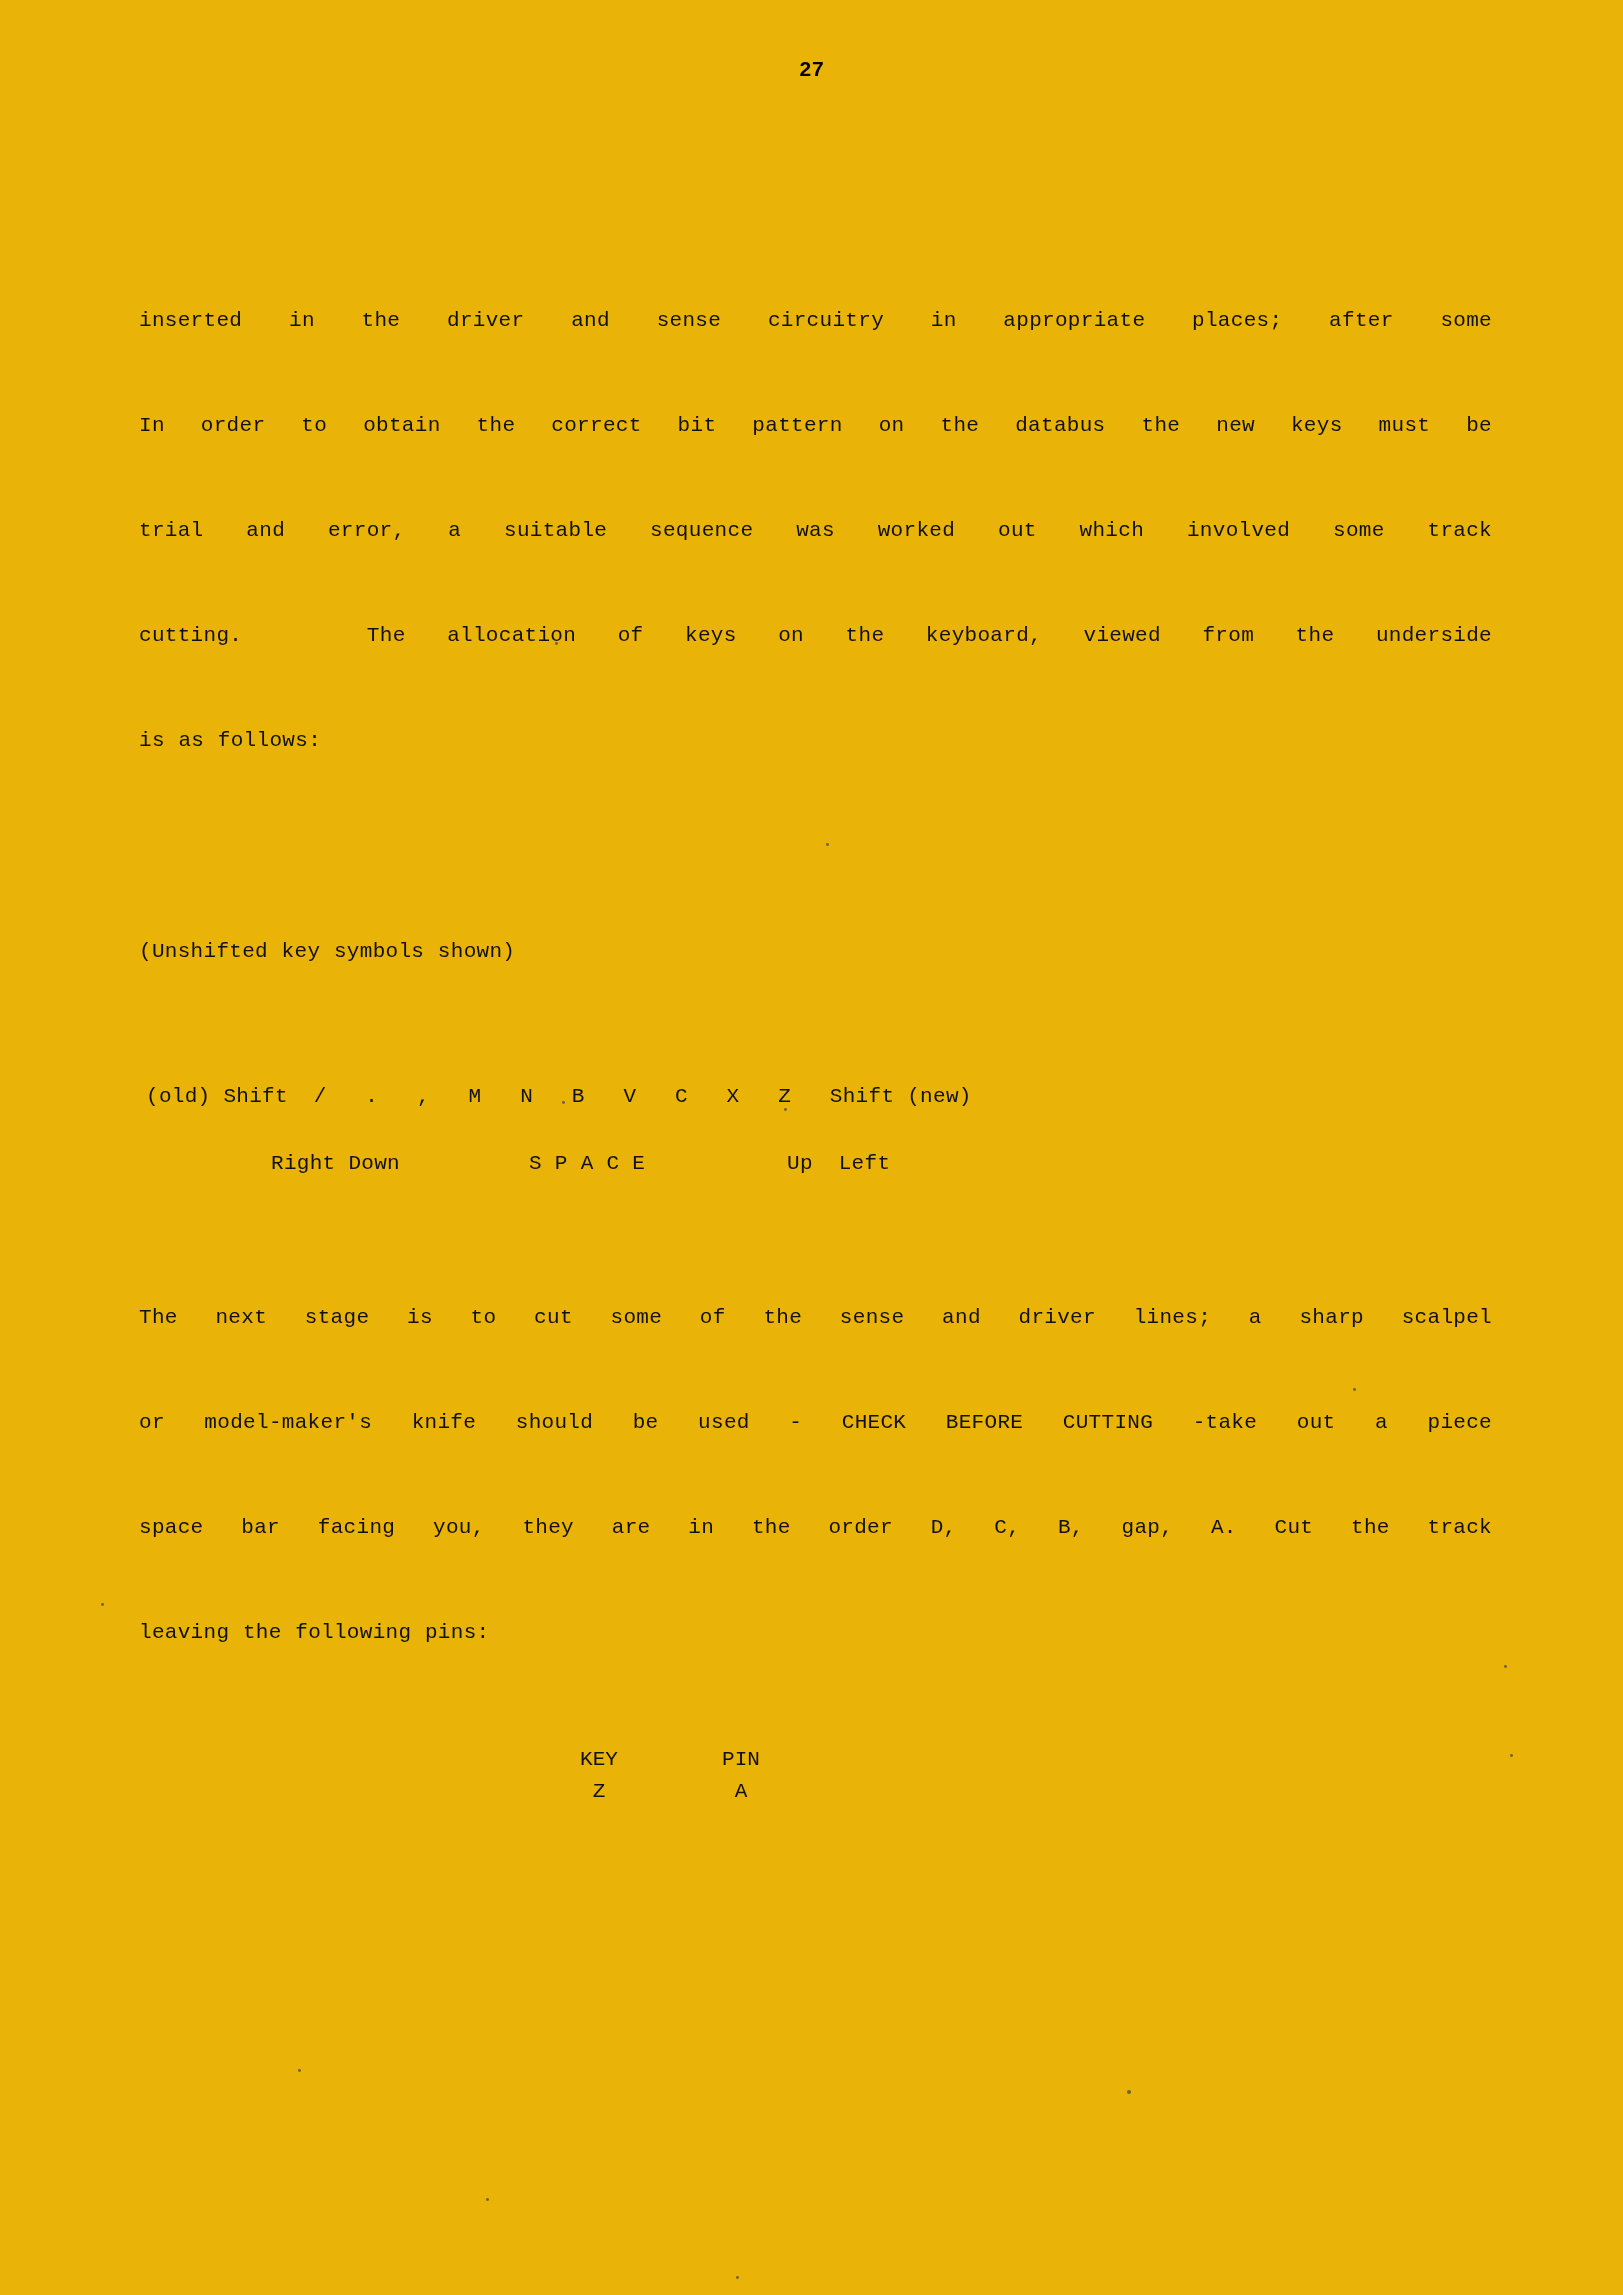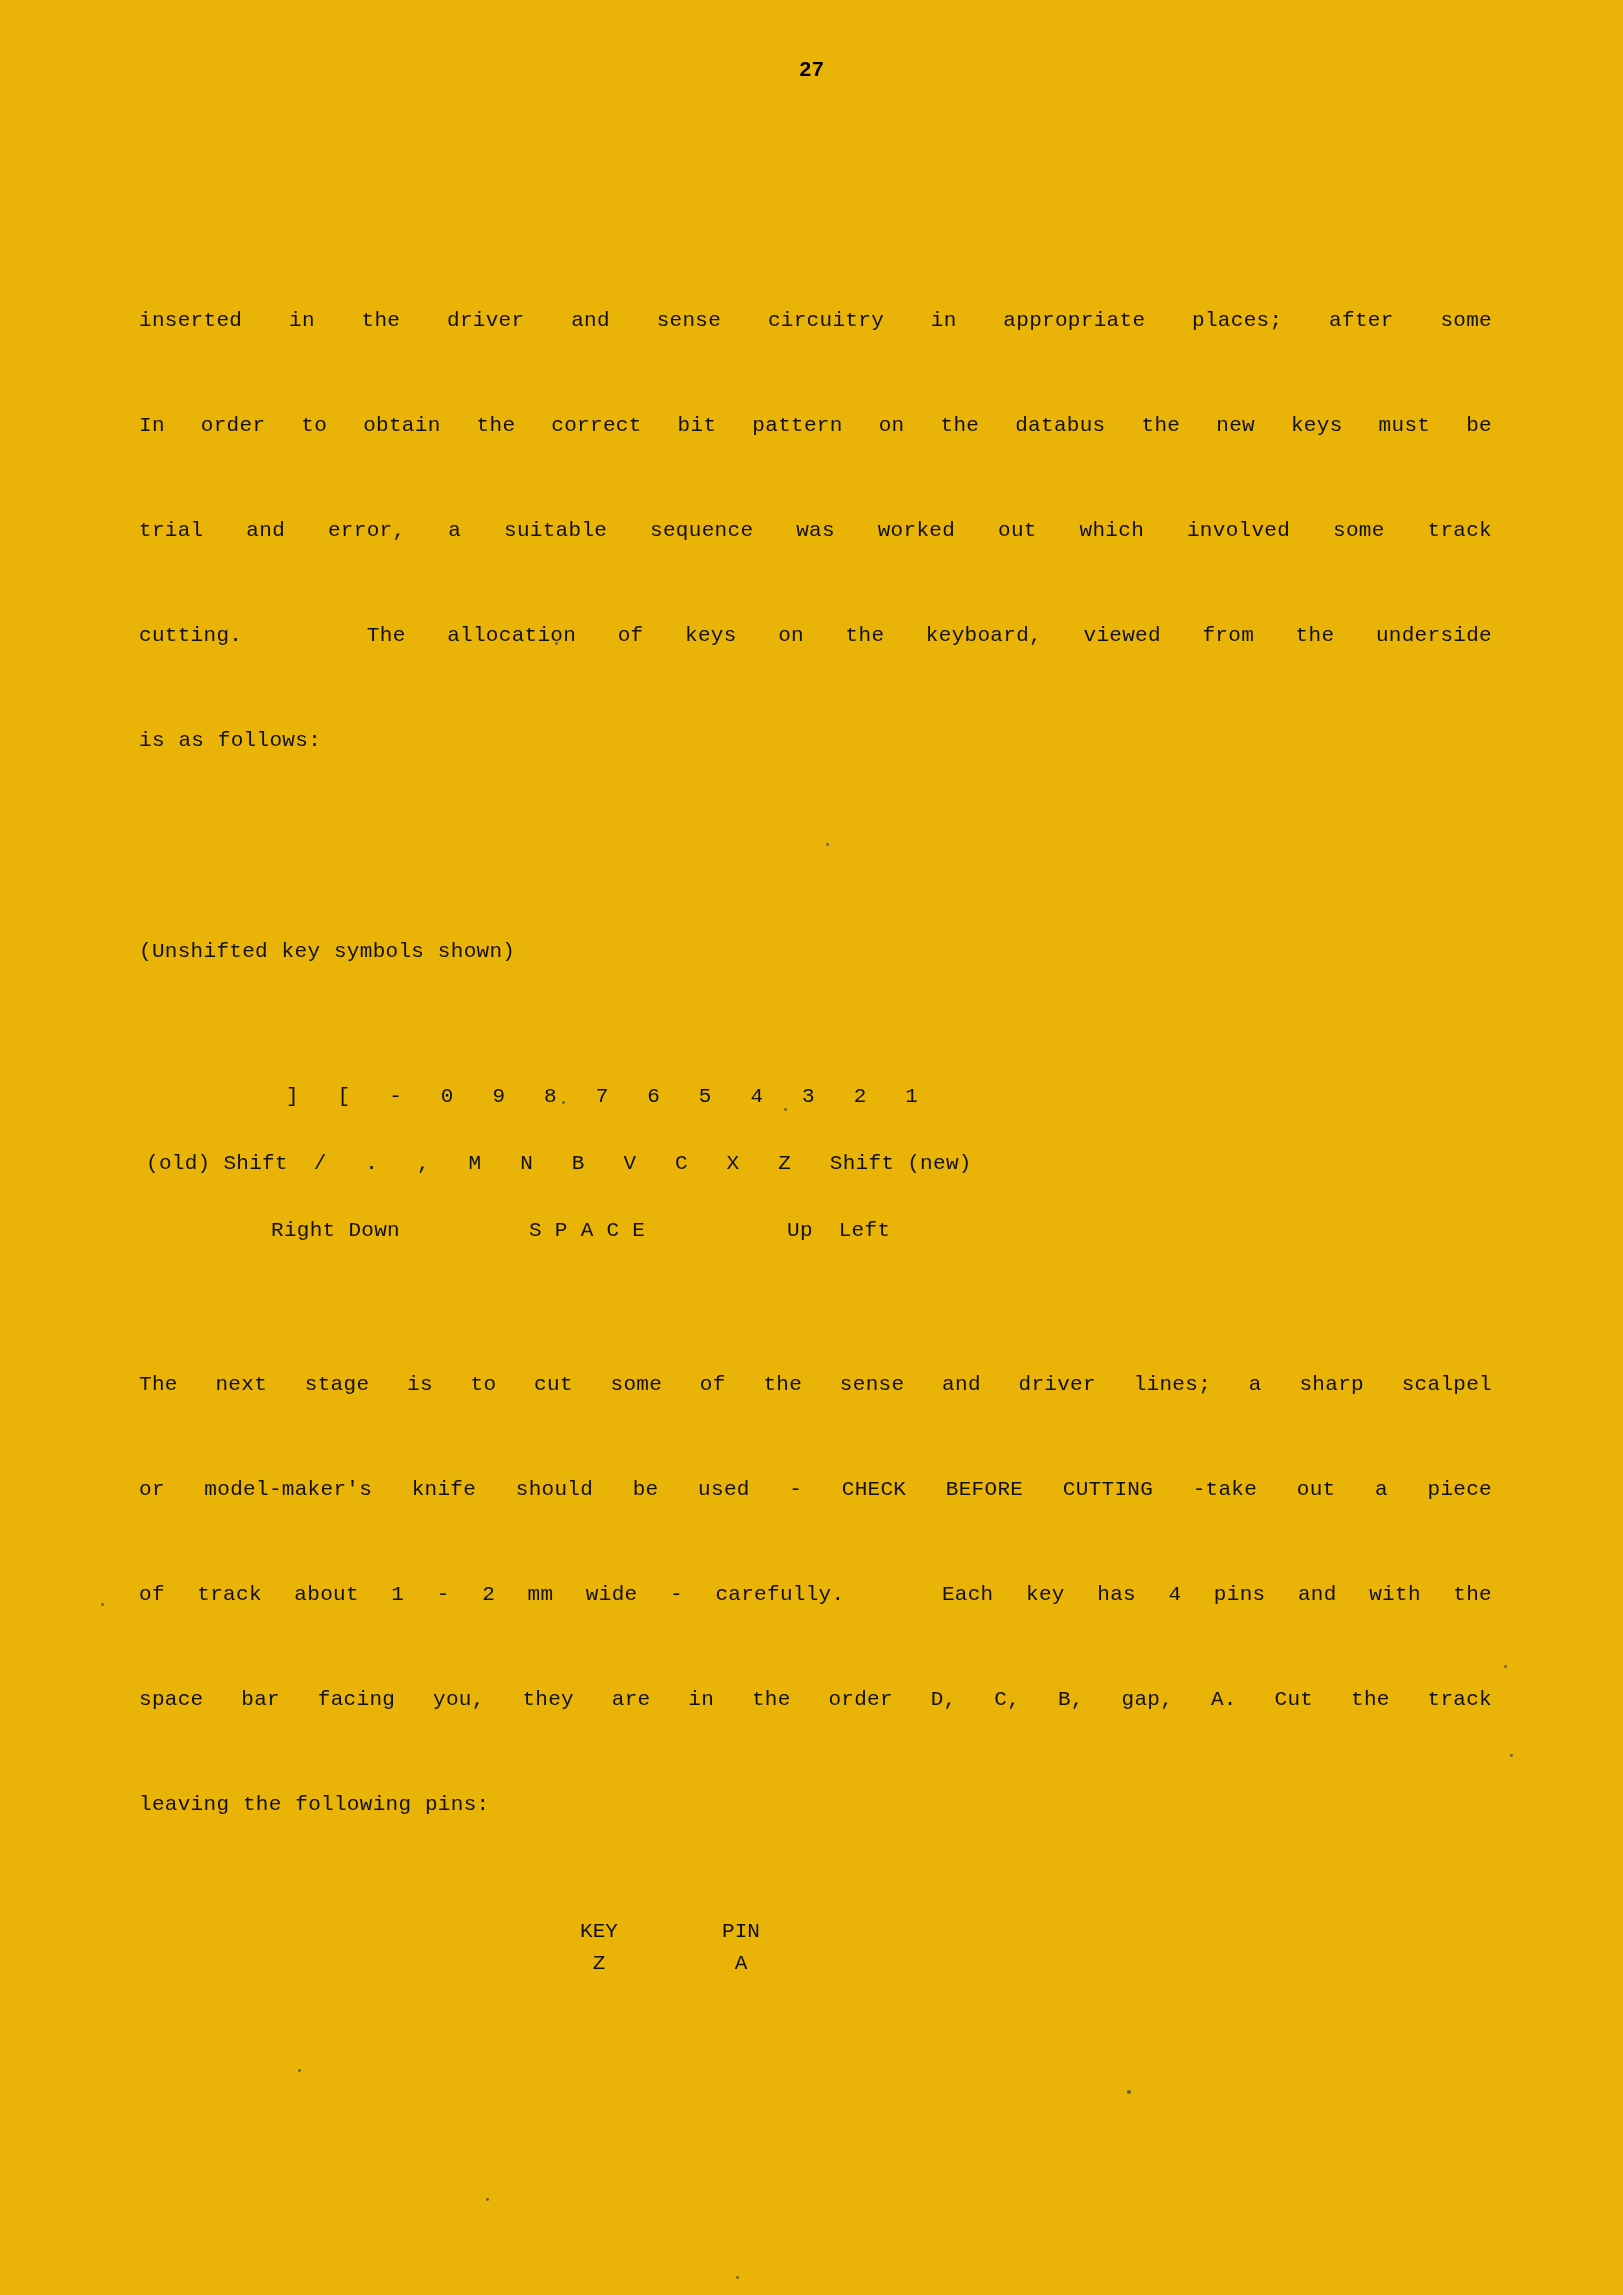--- a/index.html
+++ b/index.html
@@ -124,32 +124,30 @@
       <span class="ln">is as follows:</span>
     </p>
 
     <div class="spacer-sm"></div>
 
     <p class="para">
       <span class="ln">(Unshifted key symbols shown)</span>
     </p>
 
     <div class="kbd-block">
-      <div class="kbd-row r1">]   [   -   0   9   8   7   6   5   4   3   2   1</div>
       <div class="kbd-row r4">(old) Shift  /   .   ,   M   N   B   V   C   X   Z   Shift (new)</div>
       <div class="kbd-row r5">Right Down          S P A C E           Up  Left</div>
     </div>
 
 
     <div class="spacer-sm"></div>
 
     <p class="para">
       <span class="ln j">The next stage is to cut some of the sense and driver lines; a sharp scalpel</span>
       <span class="ln j">or model-maker's knife should be used - CHECK BEFORE CUTTING -take out a piece</span>
-      <span class="ln j">of track about 1 - 2 mm wide - carefully.   Each key has 4 pins and with the</span>
       <span class="ln j">space bar facing you, they are in the order D, C, B, gap, A. Cut the track</span>
       <span class="ln">leaving the following pins:</span>
     </p>
 
     <table class="keypin">
       <thead>
         <tr>
           <th class="col-key">KEY</th>
           <th class="col-pin">PIN</th>
         </tr>

